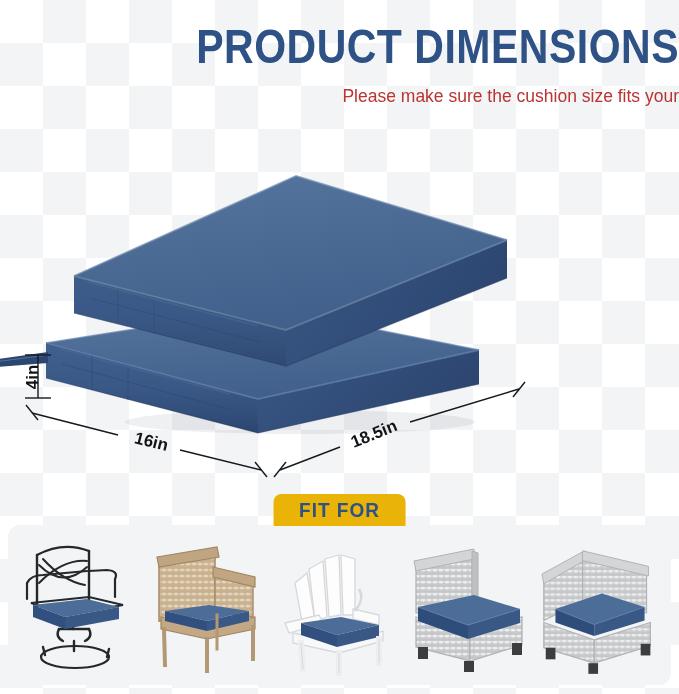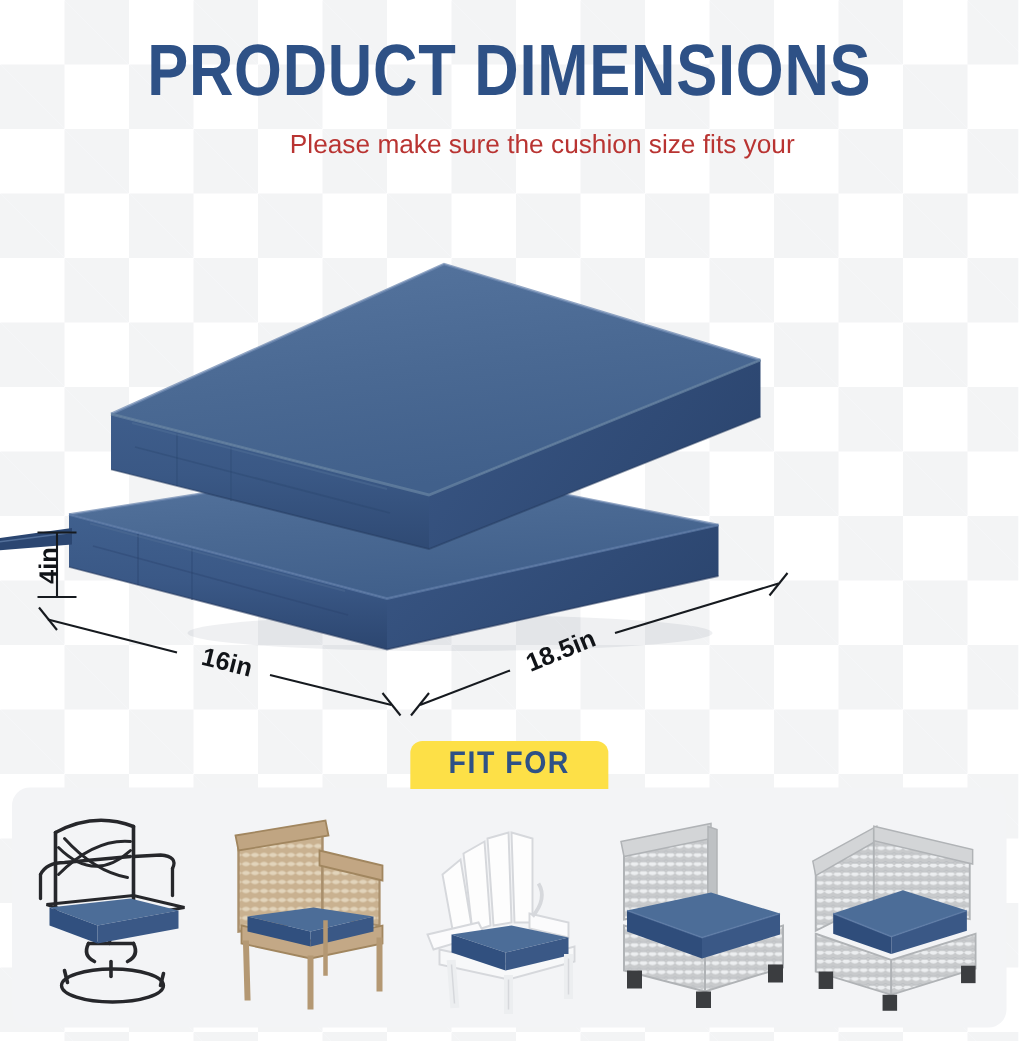--- a/index.html
+++ b/index.html
@@ -20,21 +20,21 @@
       linear-gradient(45deg, #f2f3f5 25%, transparent 25%, transparent 75%, #f2f3f5 75%);
     background-size:86px 86px;
     background-position:0 0, 43px 43px;
     opacity:.9;
     z-index:0;
   }
 
   #root{position:absolute;inset:0;z-index:2;}
 
   
-  .header{padding-top:22px;text-align:center;}
+  .header{padding-top:22px;text-align:right;}
   .title{
     font-size:41px;
     font-weight:bold;
     letter-spacing:.5px;
     color:#2e5186;
     line-height:1.05;
     transform:scaleY(1.18);
     transform-origin:center top;
     white-space:nowrap;
   }
@@ -55,21 +55,21 @@
   .dimtext{
     font-family:"Liberation Sans", sans-serif;
     font-size:17px;
     font-weight:bold;
     fill:#111418;
   }
 
   
   .fitfor-tab{
     position:absolute;left:50%;top:494px;transform:translateX(-50%);
-    background:#fde047;
+    background:#eab308;
     border-radius:8px 8px 0 0;
     padding:6px 26px 7px;
     z-index:4;
   }
   .fitfor-label{
     font-size:19px;font-weight:bold;letter-spacing:1px;color:#2e5186;
     transform:scaleY(1.1);transform-origin:center;
     line-height:1;
   }
 

